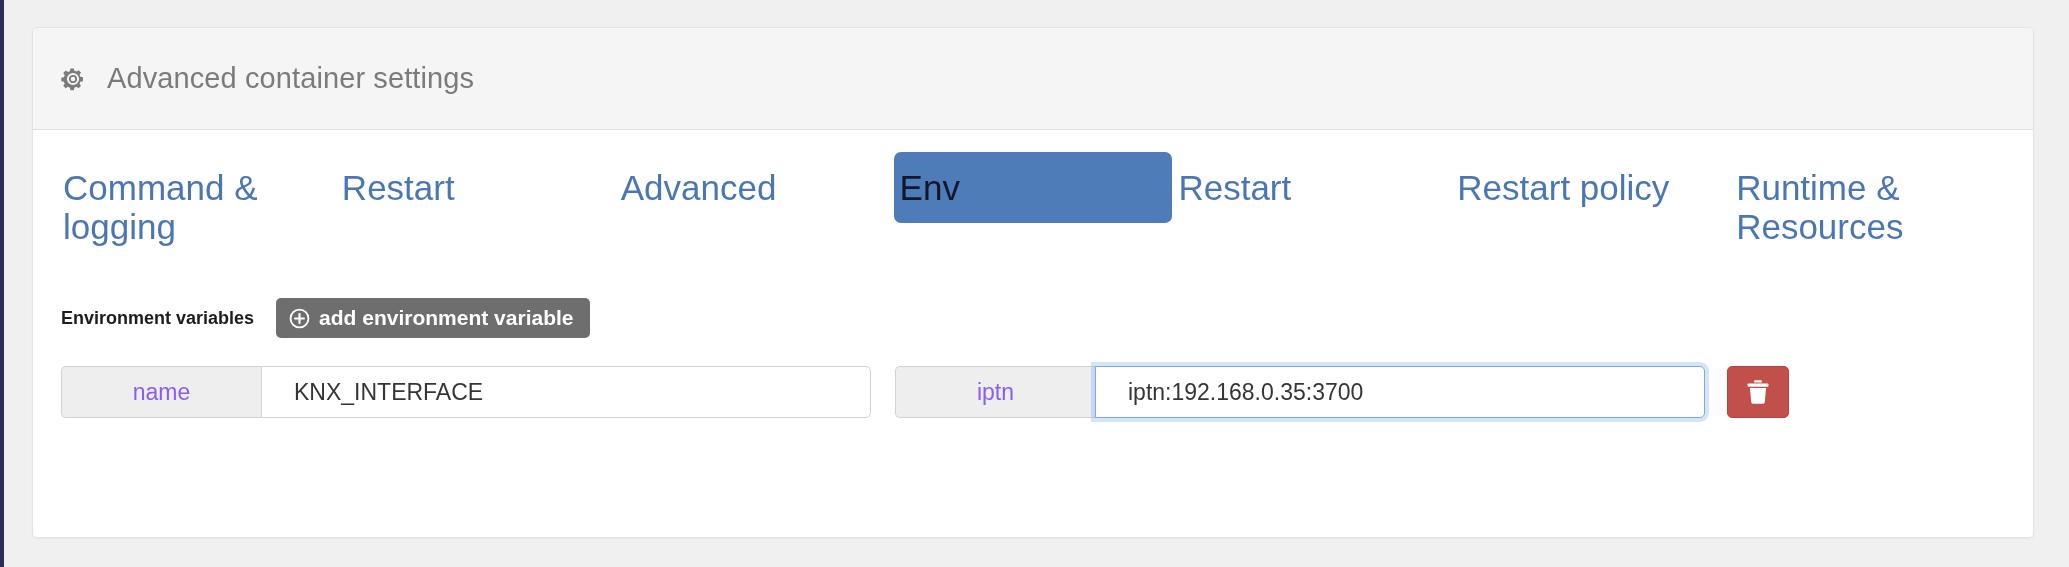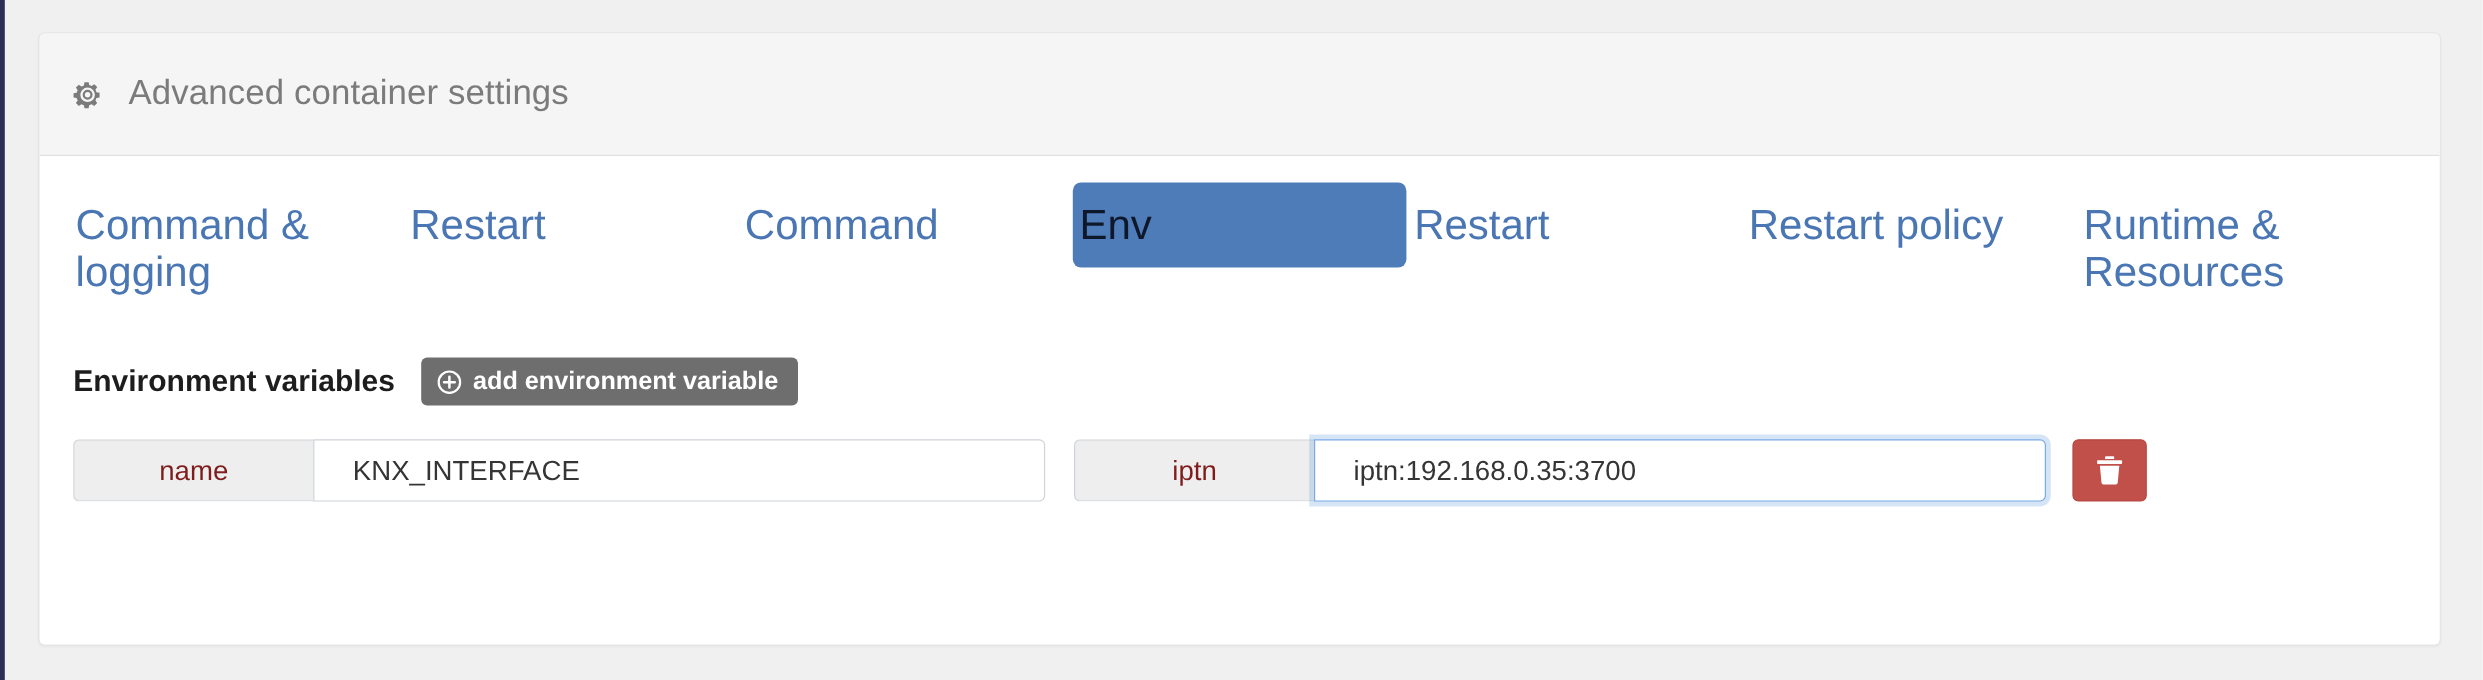--- a/index.html
+++ b/index.html
@@ -99,21 +99,21 @@
   .env-section {
     padding: 36px 0 0 28px;
   }
 
   .env-head {
     display: flex;
     align-items: center;
   }
 
   .env-title {
-    font-size: 25px;
+    font-size: 18px;
     font-weight: bold;
     color: #1d1d1d;
     white-space: nowrap;
   }
 
   .add-btn {
     margin-left: 22px;
     background: #6e6e6e;
     color: #ffffff;
     border: none;
@@ -156,21 +156,21 @@
   .addon {
     background: #eeeeee;
     border: 1px solid #ced4da;
     border-right: none;
     border-radius: 5px 0 0 5px;
     min-width: 200px;
     display: flex;
     align-items: center;
     justify-content: center;
     font-size: 23px;
-    color: #7f1d1d;
+    color: #8b5cf6;
     padding: 0 14px;
     user-select: none;
   }
 
   .form-input {
     flex: 1 1 auto;
     border: 1px solid #ced4da;
     border-radius: 0 5px 5px 0;
     background: #ffffff;
     font-family: "Liberation Sans", sans-serif;
@@ -221,21 +221,21 @@
       <path fill="#7b7b7b" d="M21.2 13.6v-3.2l-2.4-.45a7 7 0 0 0-.78-1.88l1.38-2-2.26-2.26-2 1.38a7 7 0 0 0-1.88-.78L12.8 2.4H9.6l-.45 2.4a7 7 0 0 0-1.88.78l-2-1.38L3 6.46l1.38 2a7 7 0 0 0-.78 1.88l-2.4.45v3.2l2.4.45a7 7 0 0 0 .78 1.88l-1.38 2 2.26 2.26 2-1.38a7 7 0 0 0 1.88.78l.45 2.4h3.2l.45-2.4a7 7 0 0 0 1.88-.78l2 1.38 2.26-2.26-1.38-2a7 7 0 0 0 .78-1.88l2.42-.45zM12 17.6A5.6 5.6 0 1 1 17.6 12 5.6 5.6 0 0 1 12 17.6z"></path>
     </svg>
     <div class="card-header-title">Advanced container settings</div>
   </div>
 
   <div class="card-body">
 
     <div class="tabs">
       <div class="tab">Command &amp; logging</div>
       <div class="tab">Restart</div>
-      <div class="tab">Command</div>
+      <div class="tab">Advanced</div>
       <div class="tab is-active">Env</div>
       <div class="tab">Restart</div>
       <div class="tab">Restart policy</div>
       <div class="tab">Runtime &amp; Resources</div>
     </div>
 
     <div class="env-section">
 
       <div class="env-head">
         <div class="env-title">Environment variables</div>

